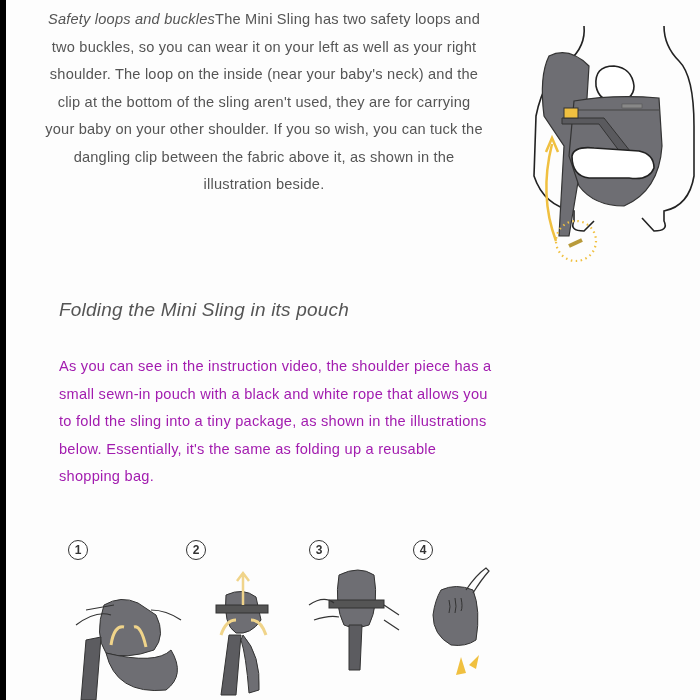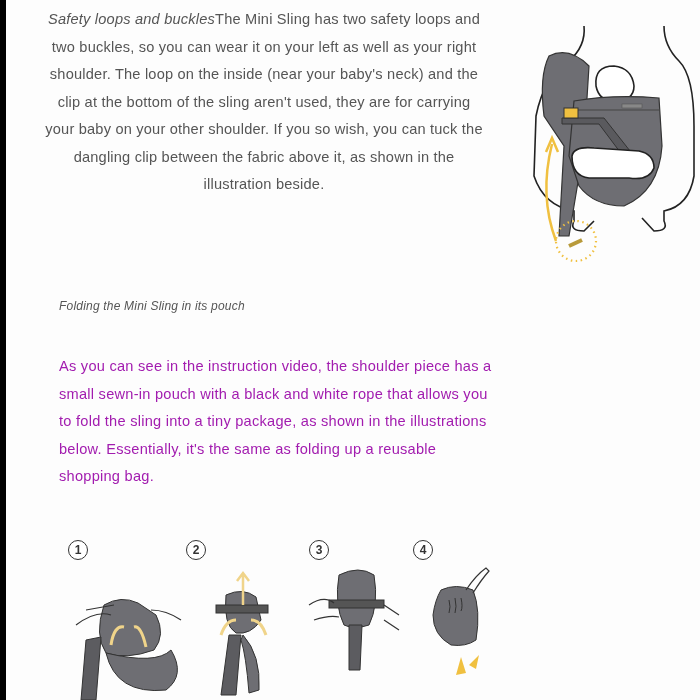--- a/index.html
+++ b/index.html
@@ -14,21 +14,21 @@
 
   .para1 {
     position:absolute; left:36px; top:6px; width:444px;
     font-size:14.6px; line-height:27.5px; text-align:center;
     letter-spacing:0.2px; color:#555;
   }
   .para1 .lead { font-style:italic; }
 
   .heading2 {
     position:absolute; left:53px; top:299px;
-    font-size:12px; font-style:italic; color:#555; letter-spacing:0.2px;
+    font-size:19px; font-style:italic; color:#555; letter-spacing:0.2px;
   }
   .para2 {
     position:absolute; left:53px; top:353px; width:440px;
     font-size:14.6px; line-height:27.5px; color:#a21caf; letter-spacing:0.25px;
   }
 
   .illus-main { position:absolute; left:508px; top:6px; width:186px; height:270px; }
   .step { position:absolute; }
   .step-num {
     position:absolute; width:18px; height:18px; border:1.6px solid #333; border-radius:50%;

